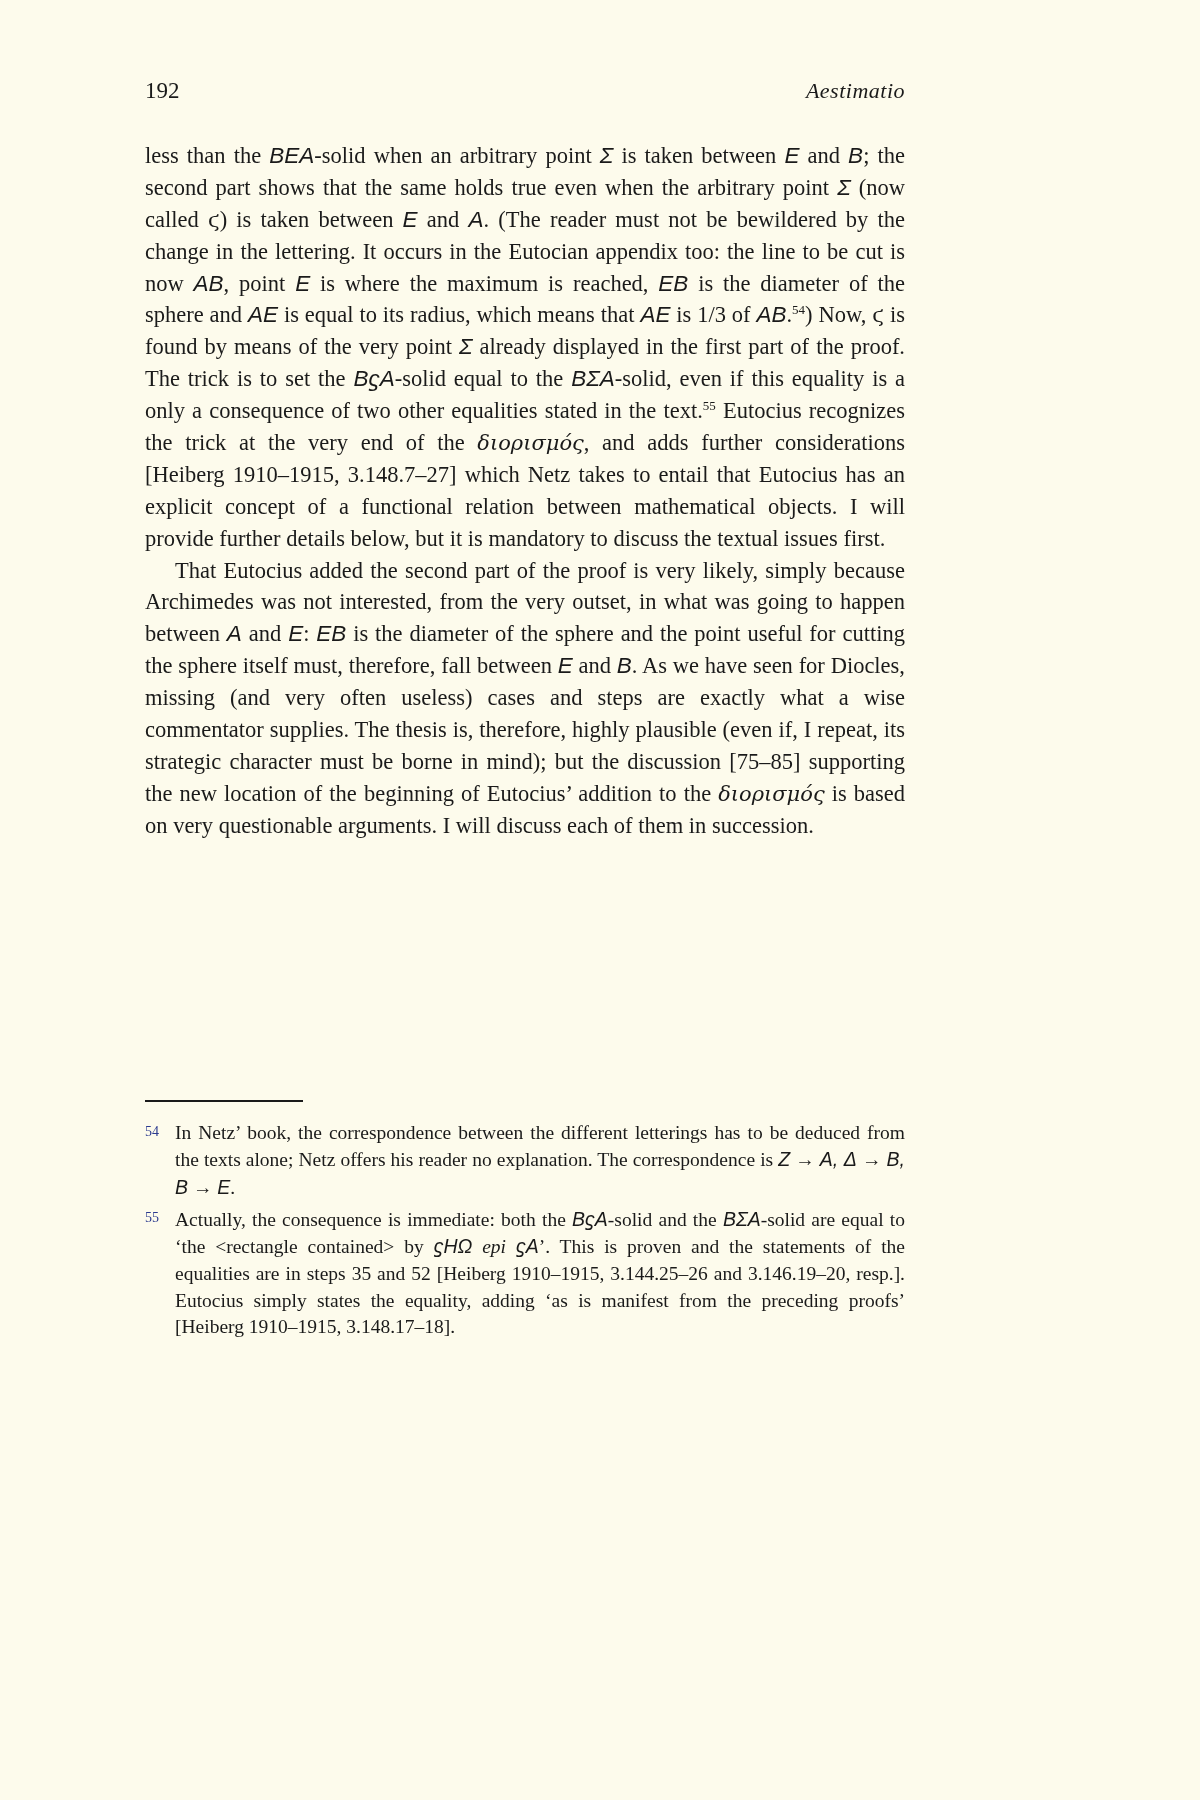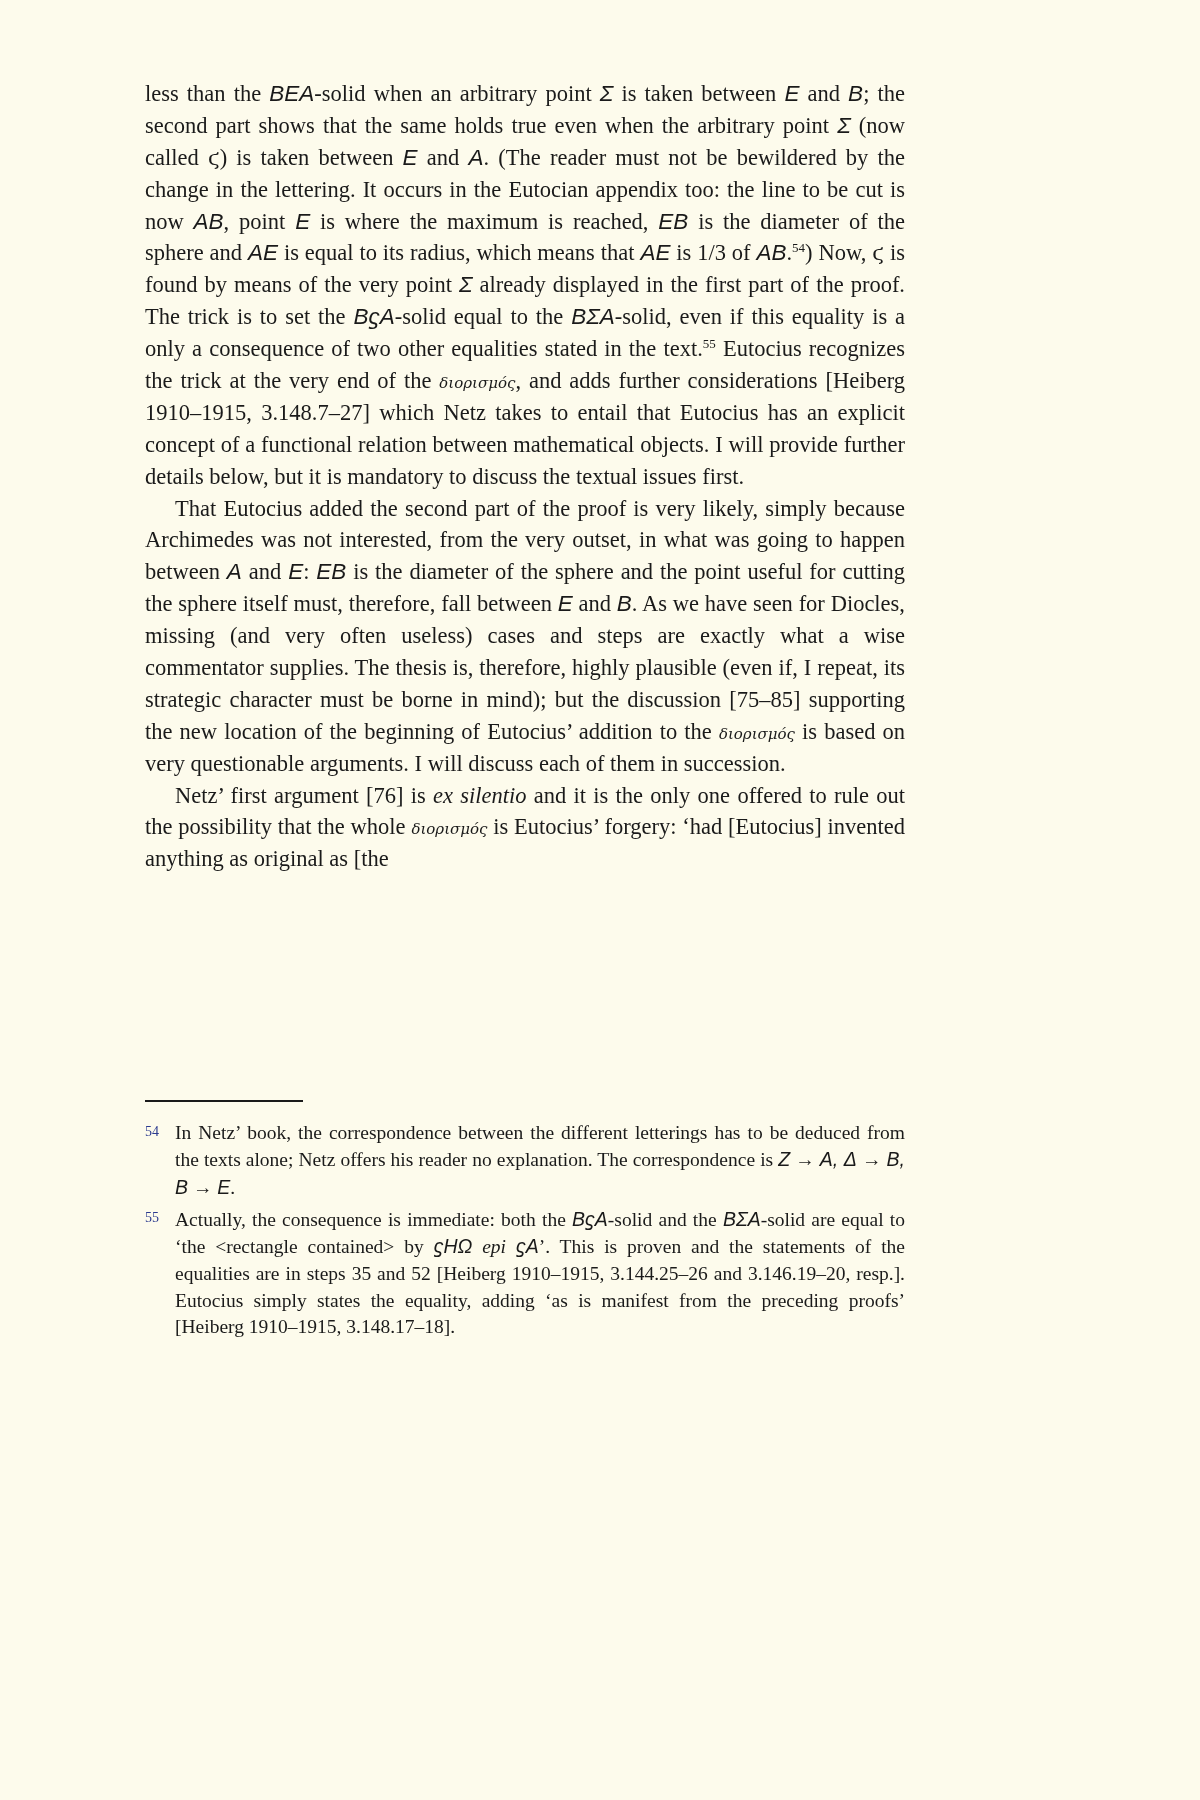--- a/index.html
+++ b/index.html
@@ -44,21 +44,21 @@
     text-justify: inter-word;
     hyphens: manual;
   }
   .body-text p + p {
     text-indent: 30px;
   }
   .it { font-style: italic; }
   .gk {
     font-family: "DejaVu Serif", serif;
     font-style: italic;
-    font-size: 15px;
+    font-size: 21px;
   }
   .gkn {
     font-family: "DejaVu Serif", serif;
     font-style: normal;
     font-size: 21px;
   }
   .mi { font-style: italic; font-family: Liberation Sans, sans-serif; }
   sup.fn {
     font-size: 13px;
     vertical-align: super;
@@ -93,25 +93,28 @@
   .note-body {
     flex: 1;
     text-align: justify;
   }
 </style>
 </head>
 <body>
 
 <div class="page">
 
+  <div class="header">
+    <span class="folio">192</span>
+    <span class="journal">Aestimatio</span>
+  </div>
 
   <div class="body-text">
     <p>less than the <span class="mi">BEA</span>-solid when an arbitrary point <span class="mi">Σ</span> is taken between <span class="mi">E</span> and <span class="mi">B</span>; the second part shows that the same holds true even when the arbitrary point <span class="mi">Σ</span> (now called <span class="gkn">ϛ</span>) is taken between <span class="mi">E</span> and <span class="mi">A</span>. (The reader must not be bewildered by the change in the lettering. It occurs in the Eutocian appendix too: the line to be cut is now <span class="mi">AB</span>, point <span class="mi">E</span> is where the maximum is reached, <span class="mi">EB</span> is the diameter of the sphere and <span class="mi">AE</span> is equal to its radius, which means that <span class="mi">AE</span> is 1/3 of <span class="mi">AB</span>.<sup class="fn">54</sup>) Now, <span class="gkn">ϛ</span> is found by means of the very point <span class="mi">Σ</span> already displayed in the first part of the proof. The trick is to set the <span class="mi">BϛA</span>-solid equal to the <span class="mi">BΣA</span>-solid, even if this equality is a only a consequence of two other equalities stated in the text.<sup class="fn">55</sup> Eutocius recognizes the trick at the very end of the <span class="gk">διορισμός</span>, and adds further considerations [Heiberg 1910–1915, 3.148.7–27] which Netz takes to entail that Eutocius has an explicit concept of a functional relation between mathematical objects. I will provide further details below, but it is mandatory to discuss the textual issues first.</p>
     <p>That Eutocius added the second part of the proof is very likely, simply because Archimedes was not interested, from the very outset, in what was going to happen between <span class="mi">A</span> and <span class="mi">E</span>: <span class="mi">EB</span> is the diameter of the sphere and the point useful for cutting the sphere itself must, therefore, fall between <span class="mi">E</span> and <span class="mi">B</span>. As we have seen for Diocles, missing (and very often useless) cases and steps are exactly what a wise commentator supplies. The thesis is, therefore, highly plausible (even if, I repeat, its strategic character must be borne in mind); but the discussion [75–85] supporting the new location of the beginning of Eutocius’ addition to the <span class="gk">διορισμός</span> is based on very questionable arguments. I will discuss each of them in succession.</p>
-    <p>Netz’ first argument [76] is <span class="it">ex silentio</span> and it is the only one offered to rule out the possibility that the whole <span class="gk">διορισμός</span> is Eutocius’ forgery: ‘had [Eutocius] invented anything as original as [the</p>
   </div>
 
 </div>
 
 <div class="notes">
   <div class="rule"></div>
   <div class="note">
     <div class="note-num">54</div>
     <div class="note-body">In Netz’ book, the correspondence between the different letterings has to be deduced from the texts alone; Netz offers his reader no explanation. The correspondence is <span class="mi">Z</span> → <span class="mi">A, Δ</span> → <span class="mi">B, B</span> → <span class="mi">E</span>.</div>
   </div>

